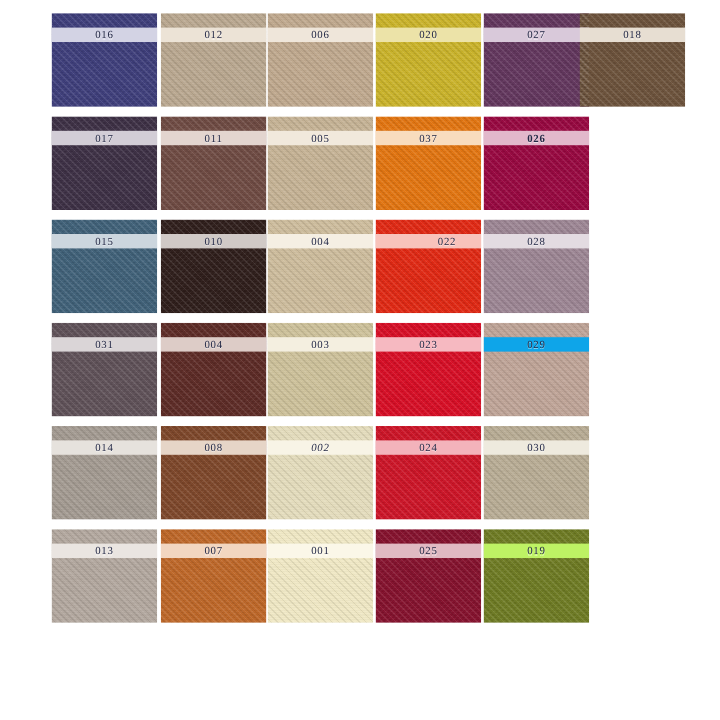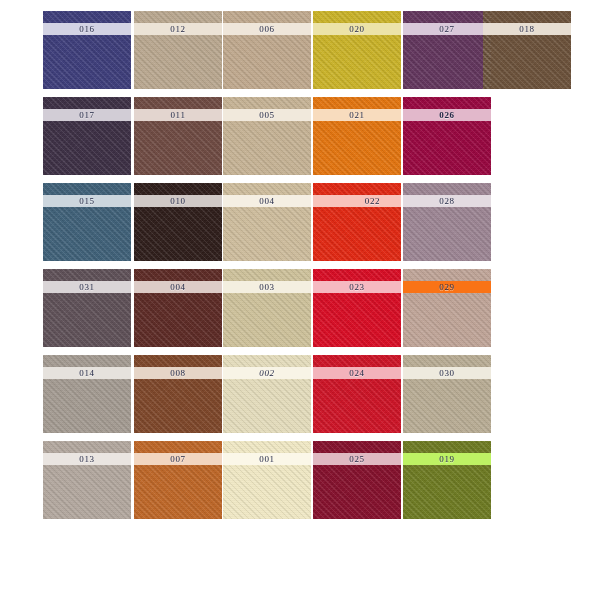--- a/index.html
+++ b/index.html
@@ -177,21 +177,21 @@
       <div class="swatch-noise"></div>
       <div class="swatch-band" style="top: 12px; height: 12px; background: rgb(241, 233, 220);">
         <span class="swatch-code" style="color: rgb(35, 40, 69);">005</span>
       </div>
     </div>
     <div class="swatch" style="left: 313px; top: 97px; width: 88px; height: 78px;">
       <div class="swatch-fill" style="background: rgb(226, 116, 15);"></div>
       <div class="swatch-weave"></div>
       <div class="swatch-noise"></div>
       <div class="swatch-band" style="top: 12px; height: 12px; background: rgb(248, 220, 190);">
-        <span class="swatch-code" style="color: rgb(35, 40, 69);">021</span>
+        <span class="swatch-code" style="color: rgb(35, 40, 69);">037</span>
       </div>
     </div>
     <div class="swatch" style="left: 403px; top: 97px; width: 88px; height: 78px; font-weight: bold;">
       <div class="swatch-fill" style="background: rgb(151, 6, 63);"></div>
       <div class="swatch-weave"></div>
       <div class="swatch-noise"></div>
       <div class="swatch-band" style="top: 12px; height: 12px; background: rgb(226, 184, 203);">
         <span class="swatch-code" style="color: rgb(35, 40, 69);">026</span>
       </div>
     </div>
@@ -264,21 +264,21 @@
       <div class="swatch-weave"></div>
       <div class="swatch-noise"></div>
       <div class="swatch-band" style="top: 12px; height: 12px; background: rgb(246, 185, 193);">
         <span class="swatch-code" style="color: rgb(35, 40, 69);">023</span>
       </div>
     </div>
     <div class="swatch" style="left: 403px; top: 269px; width: 88px; height: 78px;">
       <div class="swatch-fill" style="background: rgb(191, 164, 151);"></div>
       <div class="swatch-weave"></div>
       <div class="swatch-noise"></div>
-      <div class="swatch-band" style="top: 12px; height: 12px; background: #f97316;">
+      <div class="swatch-band" style="top: 12px; height: 12px; background: #0ea5e9;">
         <span class="swatch-code" style="color: rgb(35, 40, 69);">029</span>
       </div>
     </div>
     <div class="swatch" style="left: 43px; top: 355px; width: 88px; height: 78px;">
       <div class="swatch-fill" style="background: rgb(163, 154, 145);"></div>
       <div class="swatch-weave"></div>
       <div class="swatch-noise"></div>
       <div class="swatch-band" style="top: 12px; height: 12px; background: rgb(230, 226, 221);">
         <span class="swatch-code" style="color: rgb(35, 40, 69);">014</span>
       </div>

